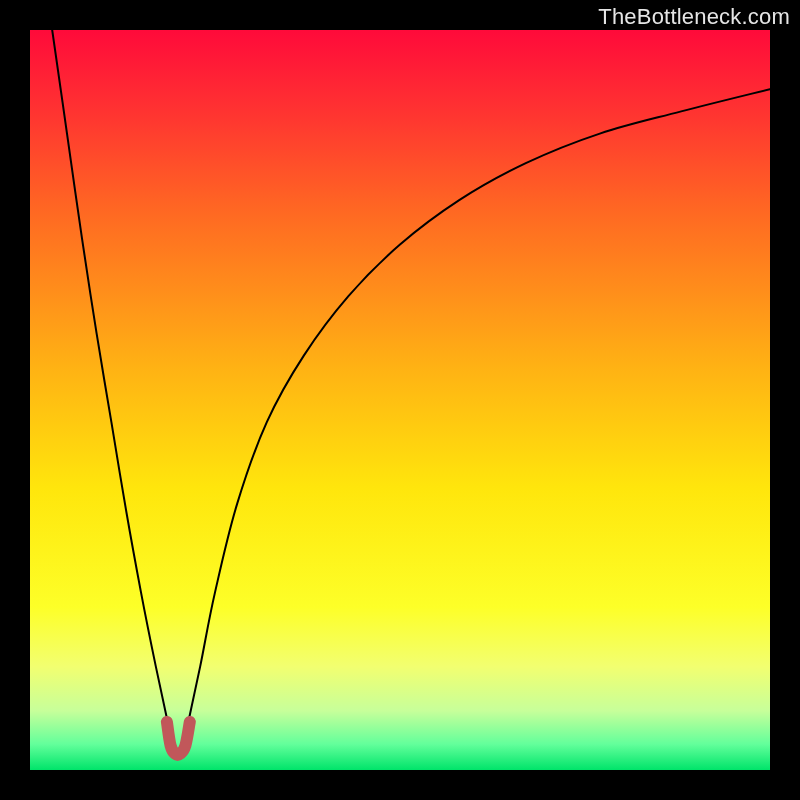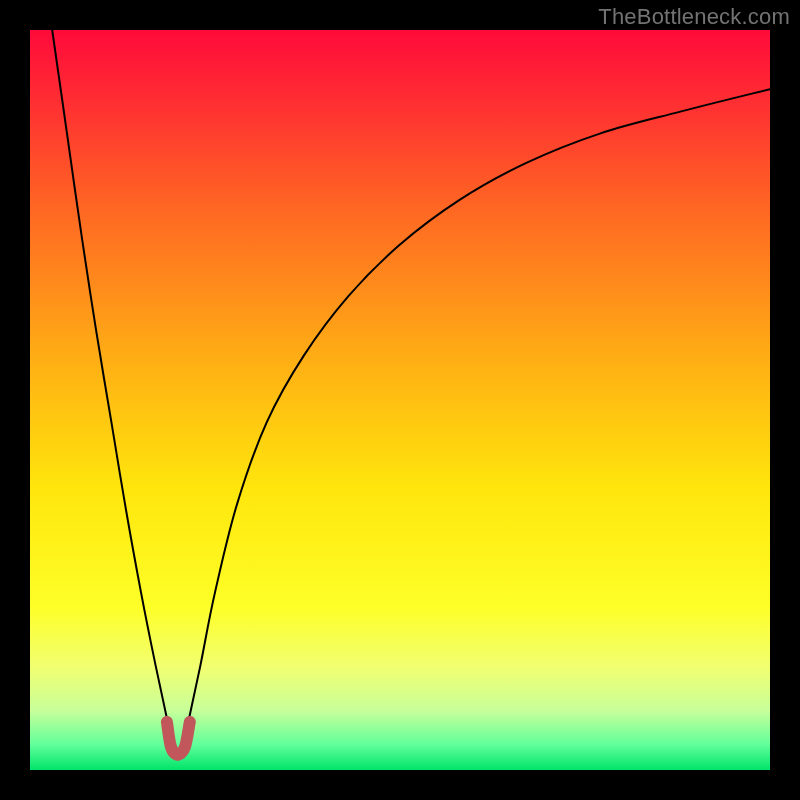--- a/index.html
+++ b/index.html
@@ -25,21 +25,21 @@
     width: 740px;
     height: 740px;
   }
   .watermark {
     position: absolute;
     top: 4px;
     right: 10px;
     font-family: Arial, Helvetica, sans-serif;
     font-size: 22px;
     font-weight: 500;
-    color: #737373;
+    color: #e5e5e5;
     letter-spacing: 0.2px;
   }
 </style>
 </head>
 <body>
 
 <div class="frame">
   <svg class="plot" viewBox="0 0 740 740" preserveAspectRatio="none">
     <defs>
       <linearGradient id="bg" x1="0" y1="0" x2="0" y2="1">

